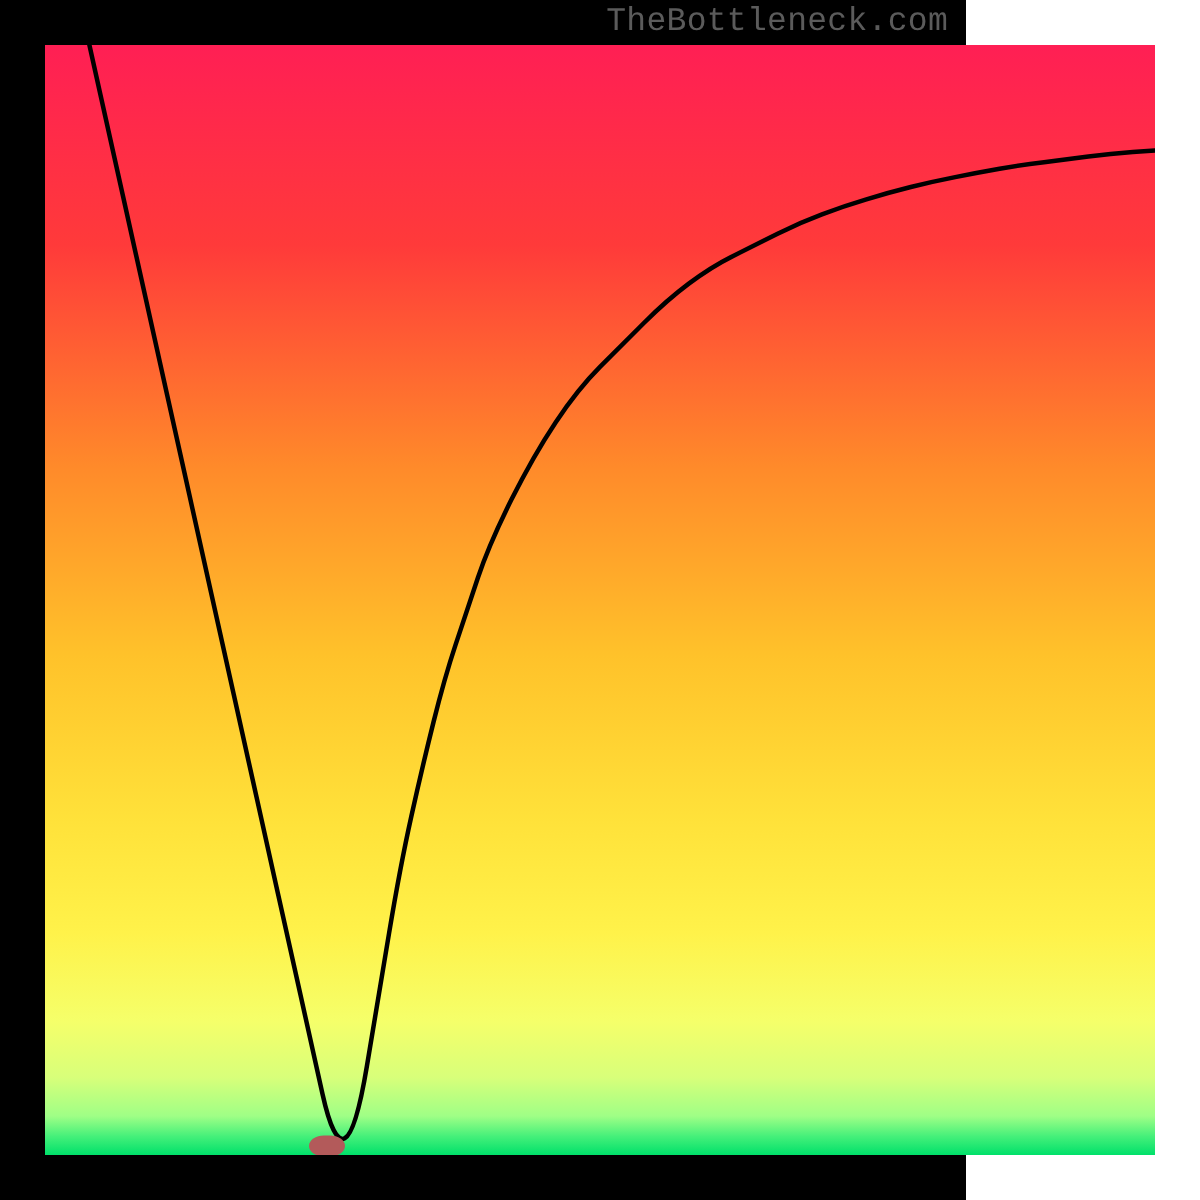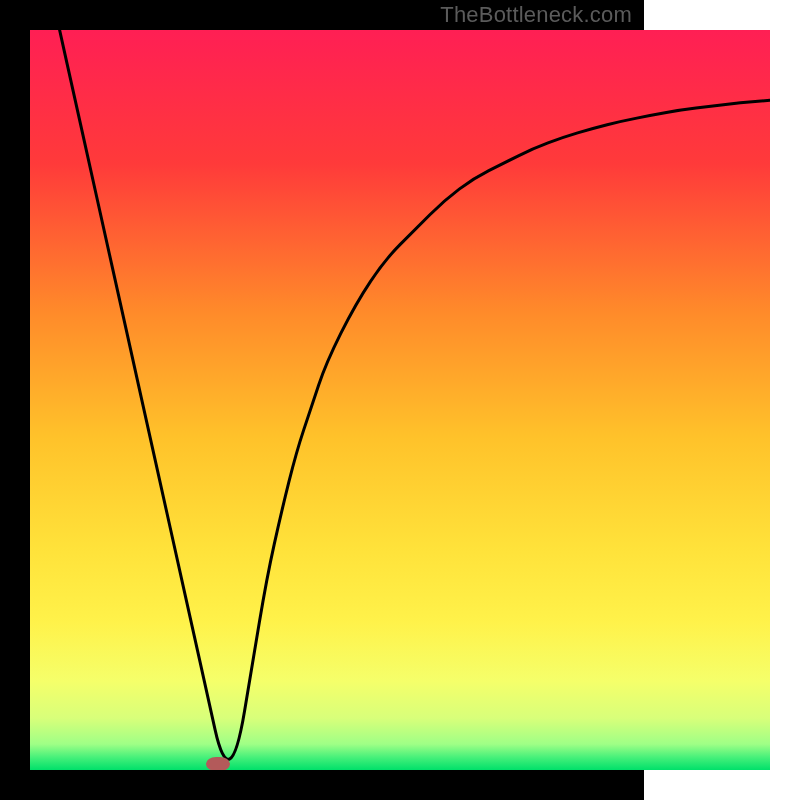--- a/index.html
+++ b/index.html
@@ -8,20 +8,21 @@
     width: 800px;
     height: 800px;
     overflow: hidden;
     font-family: Arial, Helvetica, sans-serif;
   }
   .outer {
     width: 644px;
     height: 800px;
     background: #000;
     position: relative;
+    font-family: Liberation Mono, monospace;
   }
   .plot {
     position: absolute;
     left: 30px;
     top: 30px;
     width: 740px;
     height: 740px;
     overflow: hidden;
   }
   .gradient {

